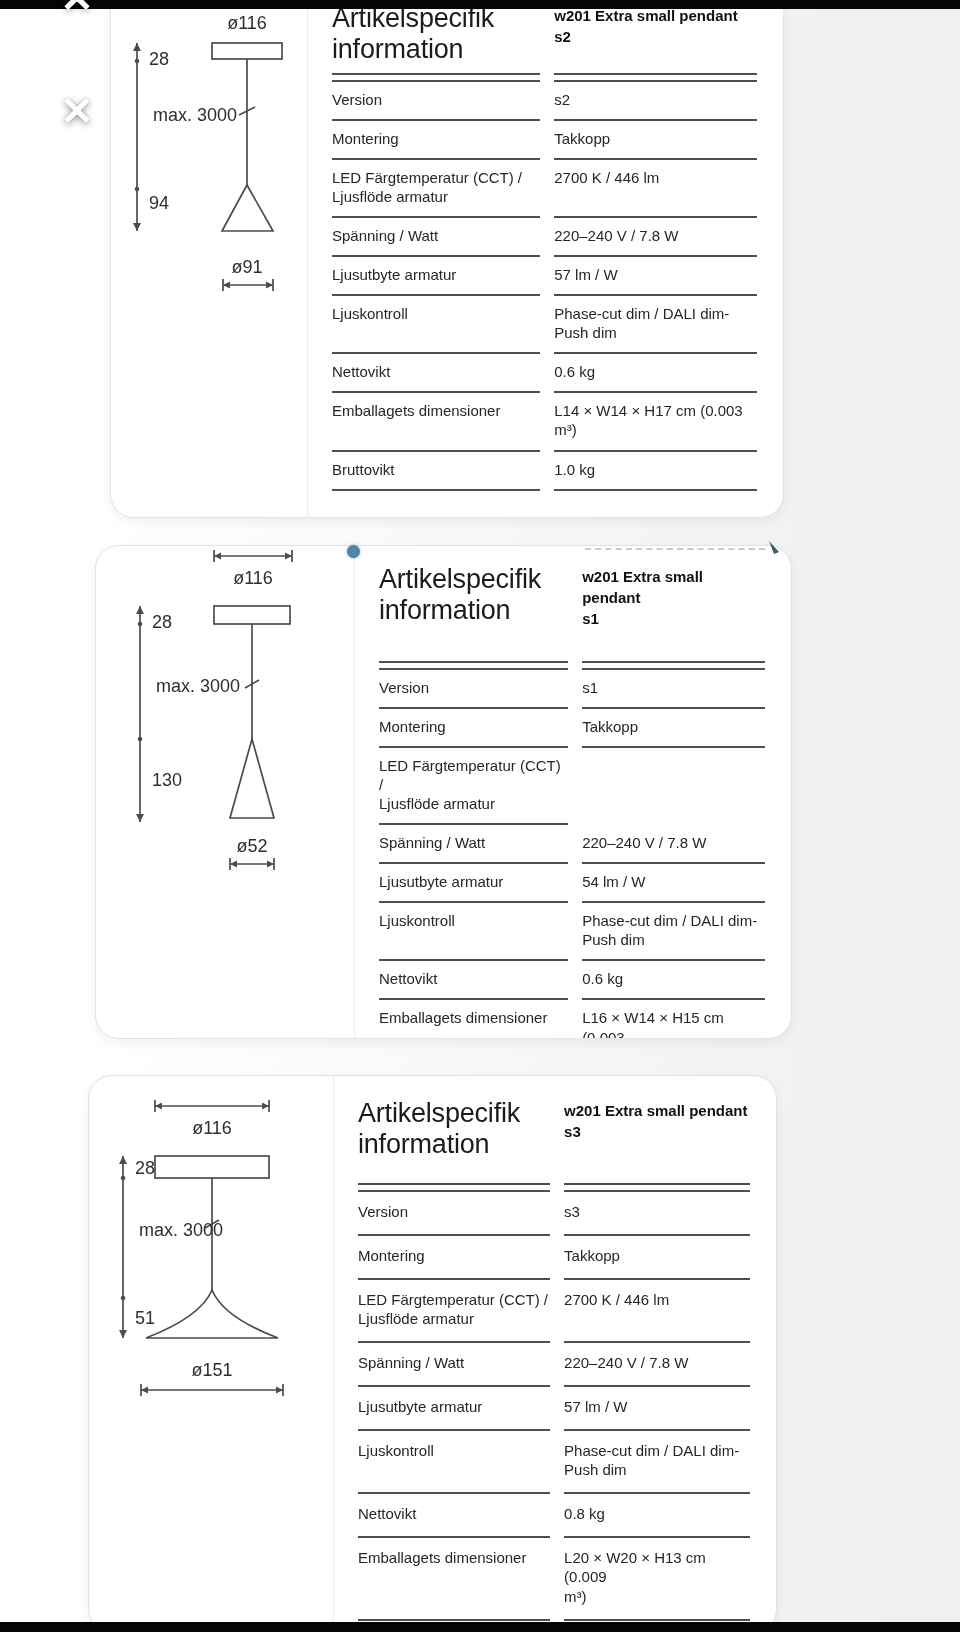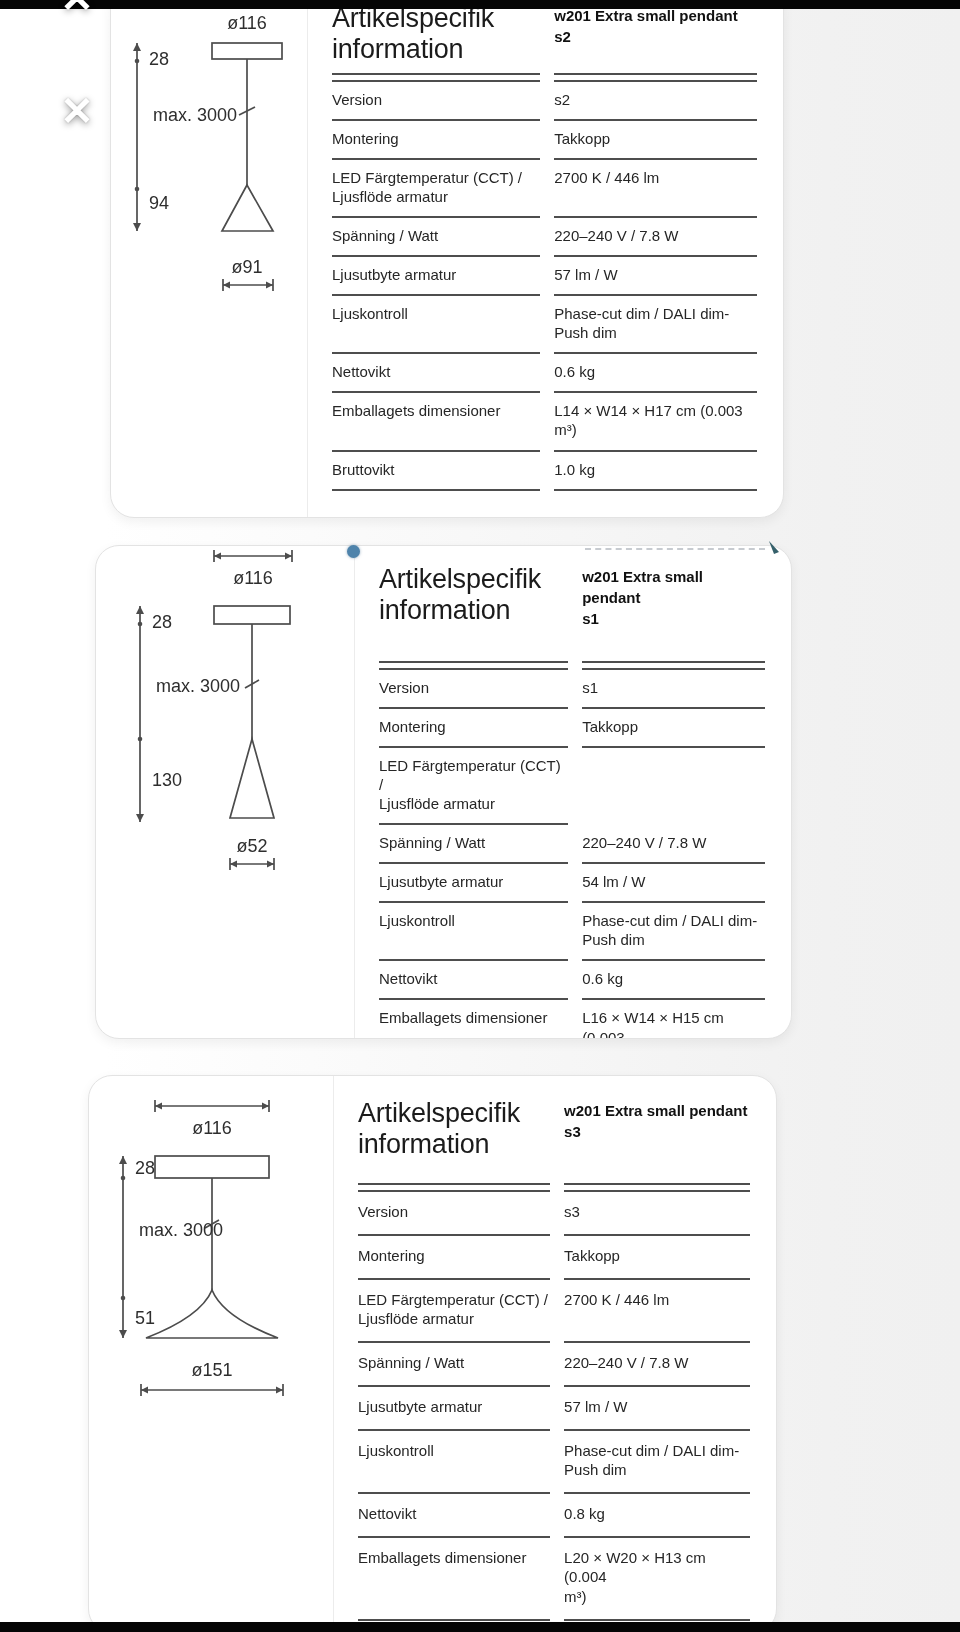--- a/index.html
+++ b/index.html
@@ -301,21 +301,21 @@
           <div class="tl">Ljuskontroll</div>
           <div class="tv">Phase-cut dim / DALI dim-
 Push dim</div>
         </div>
       <div class="trow">
           <div class="tl">Nettovikt</div>
           <div class="tv">0.8 kg</div>
         </div>
       <div class="trow">
           <div class="tl">Emballagets dimensioner</div>
-          <div class="tv">L20 × W20 × H13 cm (0.004
+          <div class="tv">L20 × W20 × H13 cm (0.009
 m³)</div>
         </div>
       <div class="trow">
           <div class="tl">Bruttovikt</div>
           <div class="tv">1.2 kg</div>
         </div>
     </div>
   </section>
 
   <div class="dash-line"></div>

